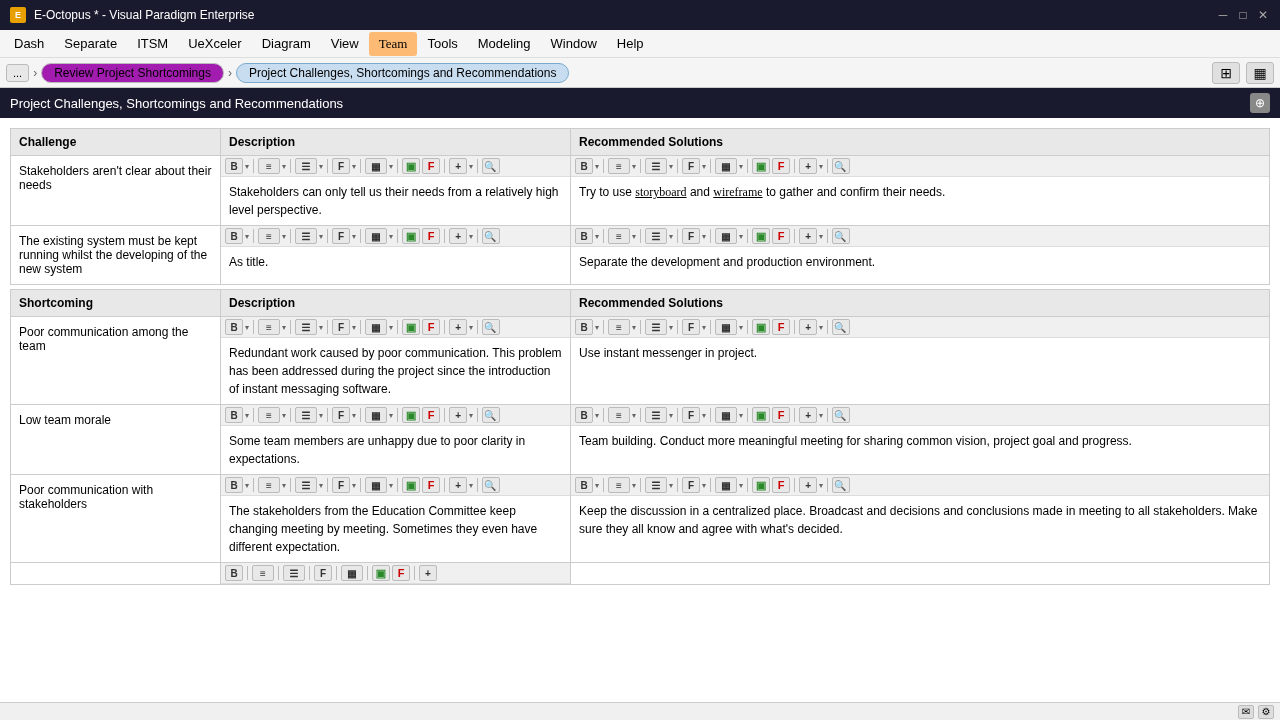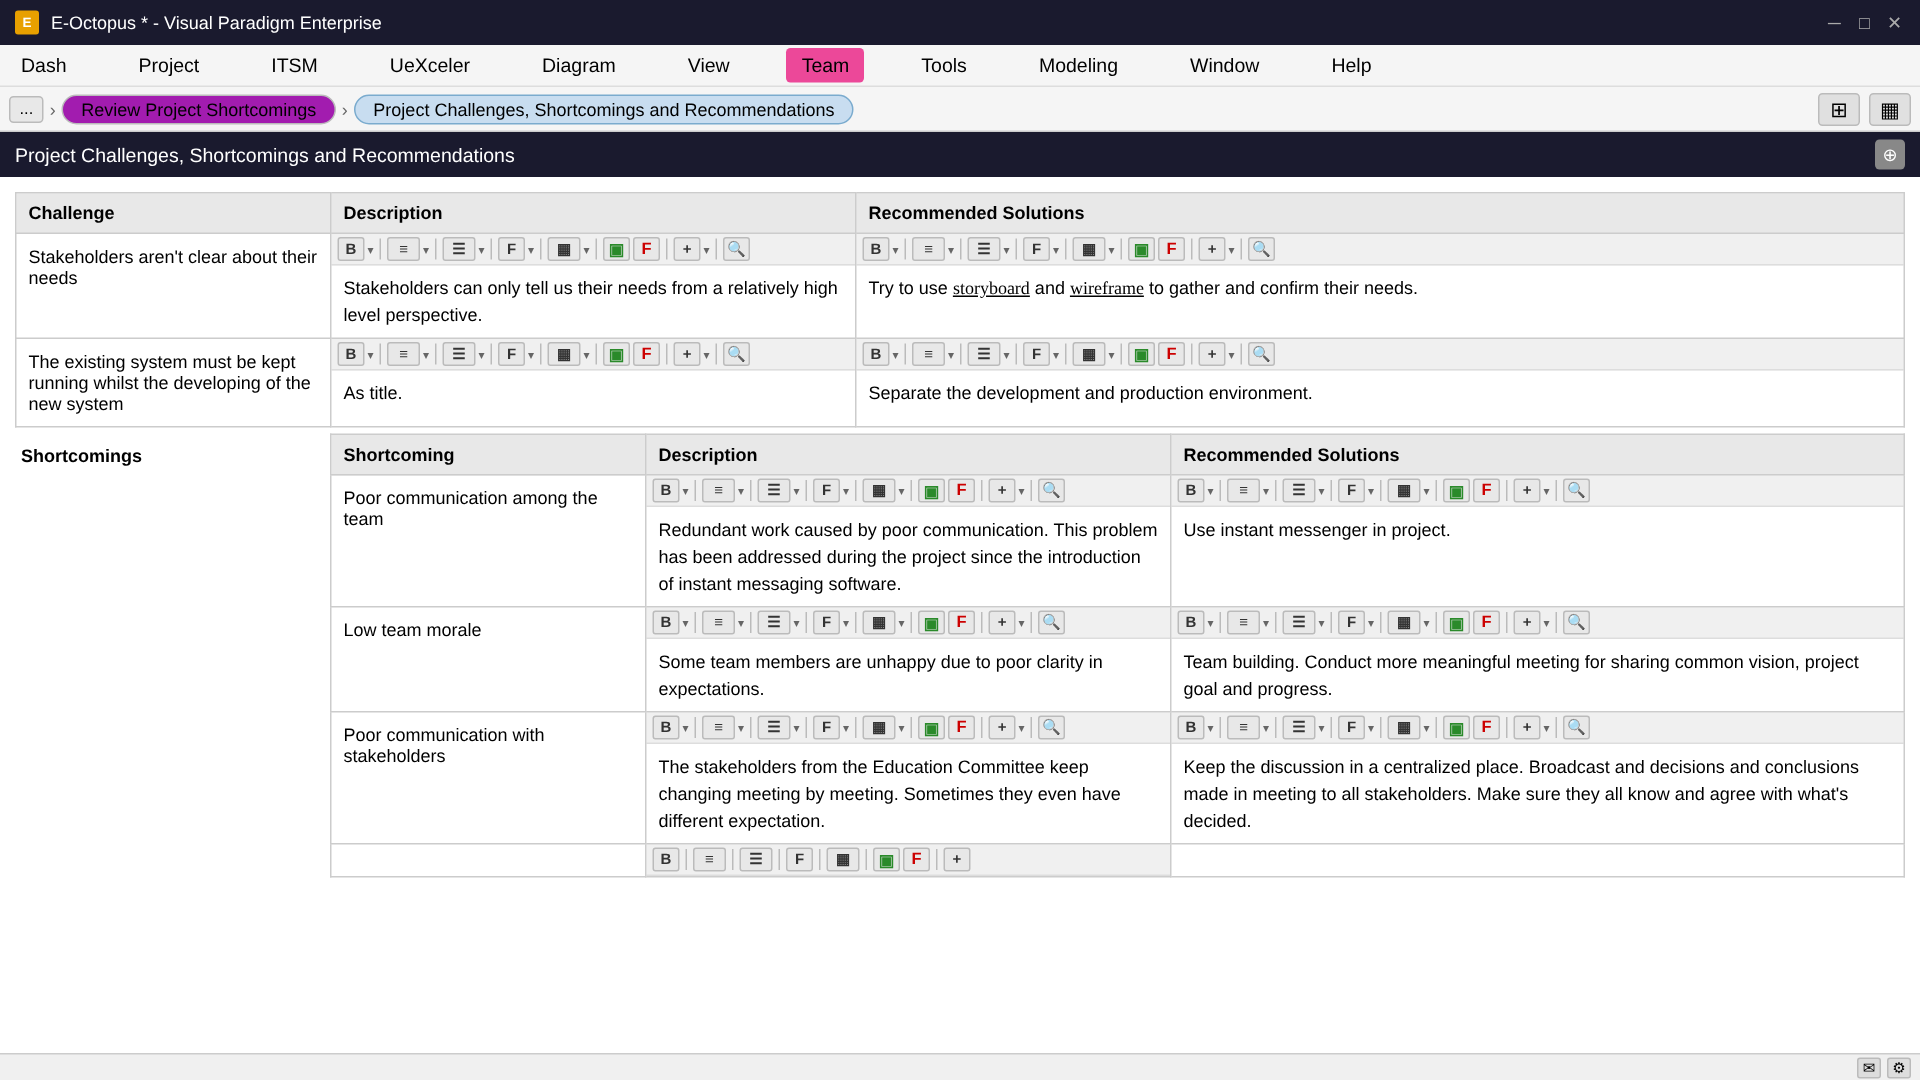--- a/index.html
+++ b/index.html
@@ -21,29 +21,28 @@
     .title-bar-btn { width: 14px; height: 14px; display: flex; align-items: center; justify-content: center; font-size: 12px; color: #aaa; cursor: pointer; }
 
     
     .menu-bar {
       background: #f5f5f5;
       border-bottom: 1px solid #ddd;
       height: 28px;
       display: flex;
       align-items: center;
       padding: 0 4px;
-      gap: 28px;
     }
     .menu-item {
       padding: 4px 10px;
       font-size: 13px;
       cursor: pointer;
       border-radius: 3px;
     }
-    .menu-item.active { background: #ec4899; }
+    .menu-item.active { background: #fdba74; font-family: Liberation Serif, serif; }
 
     
     .breadcrumb-bar {
       background: #f5f5f5;
       border-bottom: 1px solid #ccc;
       height: 30px;
       display: flex;
       align-items: center;
       padding: 0 6px;
       gap: 4px;
@@ -178,21 +177,21 @@
   </div>
   <div class="title-bar-controls">
     <div class="title-bar-btn">─</div>
     <div class="title-bar-btn">□</div>
     <div class="title-bar-btn">✕</div>
   </div>
 </div>
 
 <div class="menu-bar">
   <div class="menu-item">Dash</div>
-  <div class="menu-item">Project</div>
+  <div class="menu-item">Separate</div>
   <div class="menu-item">ITSM</div>
   <div class="menu-item">UeXceler</div>
   <div class="menu-item">Diagram</div>
   <div class="menu-item">View</div>
   <div class="menu-item active">Team</div>
   <div class="menu-item">Tools</div>
   <div class="menu-item">Modeling</div>
   <div class="menu-item">Window</div>
   <div class="menu-item">Help</div>
 </div>
@@ -348,21 +347,20 @@
               <span class="tb-btn">🔍</span>
             </div>
             <div class="cell-content">Separate the development and production environment.</div>
           </td>
         </tr>
       </tbody>
     </table>
   </div>
 
   <div class="section">
-    <div class="section-label">Shortcomings</div>
     <table class="section-table">
       <thead>
         <tr>
           <th>Shortcoming</th>
           <th>Description</th>
           <th>Recommended Solutions</th>
         </tr>
       </thead>
       <tbody>
 

